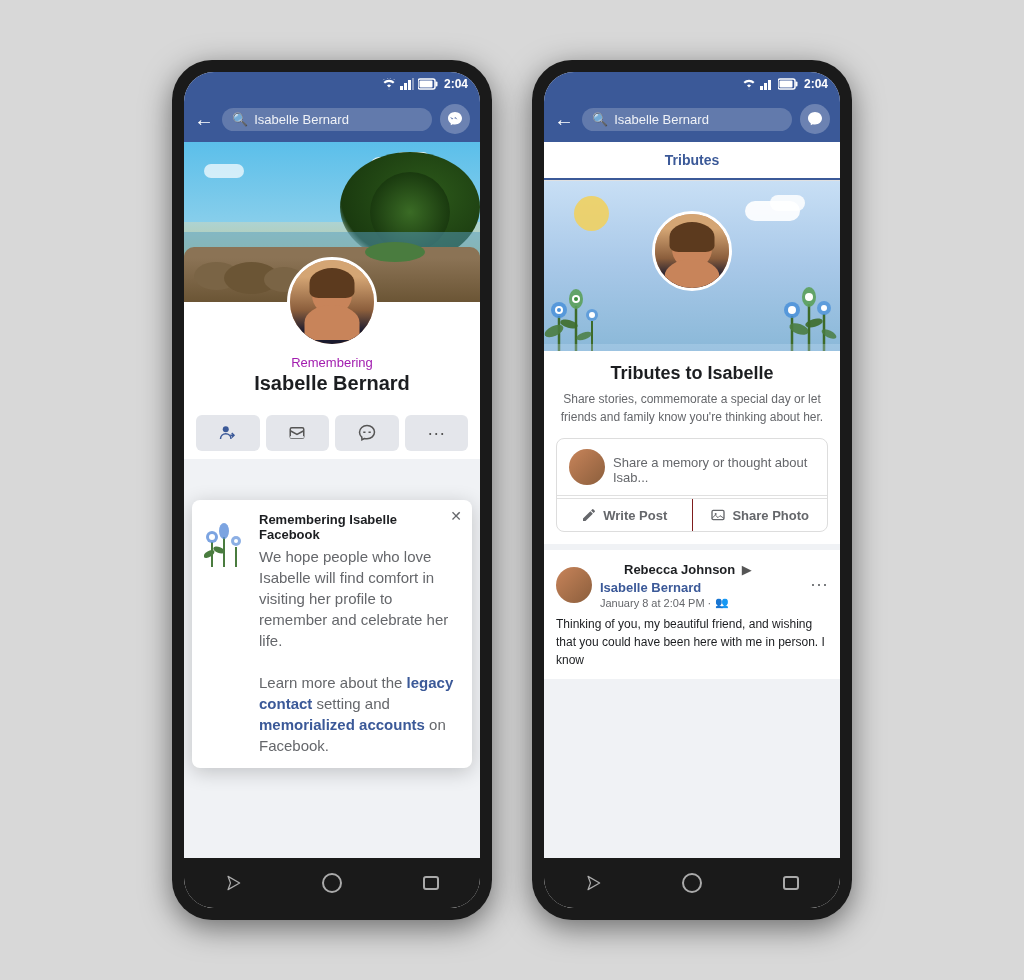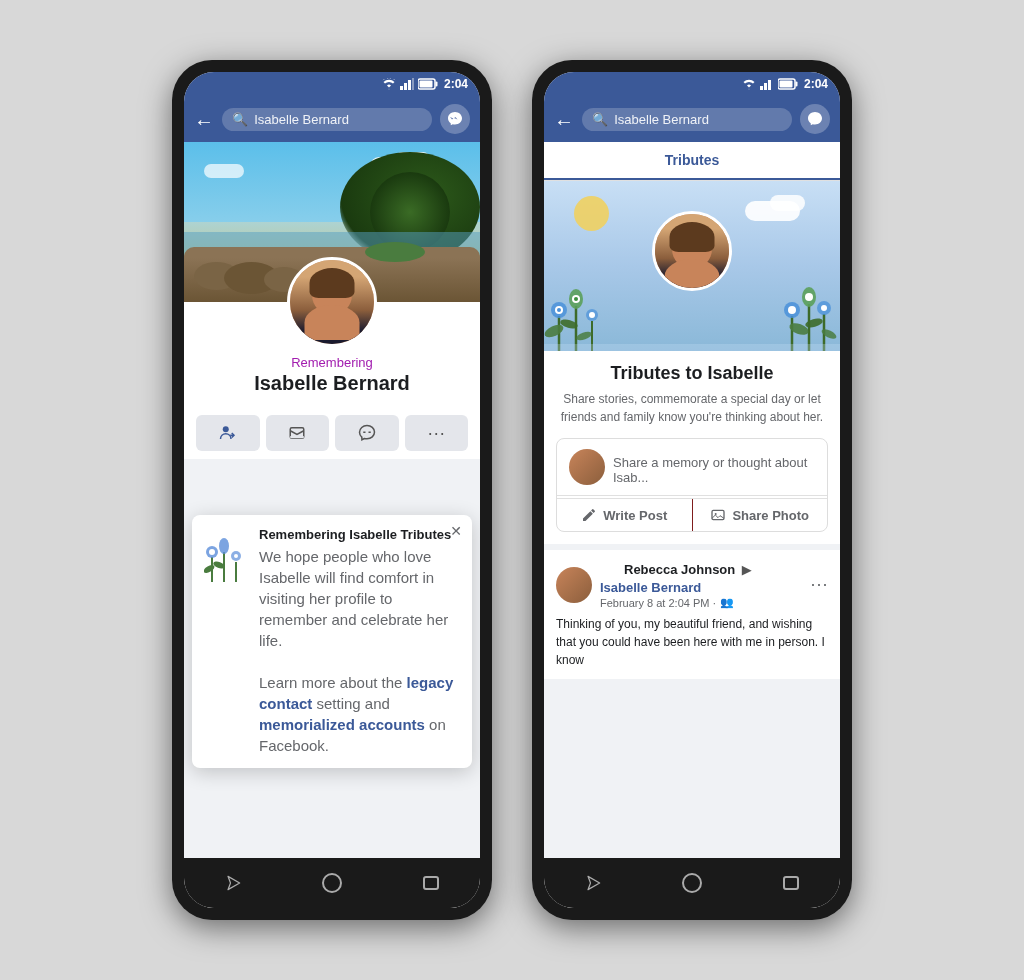--- a/index.html
+++ b/index.html
@@ -540,21 +540,21 @@
               <circle cx="20" cy="19" rx="3" ry="3" fill="white"></circle>
               <line x1="32" y1="55" x2="32" y2="35" stroke="#4a7c3f" stroke-width="2"></line>
               <circle cx="32" cy="29" r="5" fill="#5b8dd9" opacity="0.7"></circle>
               <circle cx="32" cy="29" r="2" fill="white"></circle>
 
               <ellipse cx="5" cy="42" rx="6" ry="3" fill="#4a7c3f" transform="rotate(-30 5 42)"></ellipse>
               <ellipse cx="15" cy="38" rx="6" ry="3" fill="#4a7c3f" transform="rotate(20 15 38)"></ellipse>
             </svg>
           </div>
           <div class="tooltip-content">
-            <div class="tooltip-title">Remembering Isabelle Tributes</div>
+            <div class="tooltip-title">Remembering Isabelle Facebook</div>
             <div class="tooltip-text">
               <span>We hope people who love Isabelle will find comfort in visiting her profile to remember and celebrate her life.</span>
               <br><br>
               <span>Learn more about the </span><span class="tooltip-link">legacy contact</span><span> setting and </span><span class="tooltip-link">memorialized accounts</span><span> on Facebook.</span>
             </div>
           </div>
           <span class="tooltip-close">✕</span>
         </div>
       </div>
 
@@ -704,21 +704,21 @@
         <div class="post-item">
           <div class="post-header">
             <div class="post-avatar"></div>
             <div class="post-meta">
               <div>
                 <span class="post-author">Rebecca Johnson</span>
                 <span style="color:#555;font-size:13px;margin:0 2px;"> ▶ </span>
                 <span class="post-target">Isabelle Bernard</span>
               </div>
               <div style="display:flex;align-items:center;gap:4px;">
-                <span class="post-time">February 8 at 2:04 PM · </span>
+                <span class="post-time">January 8 at 2:04 PM · </span>
                 <span style="font-size:11px;">👥</span>
               </div>
             </div>
             <span class="post-more">···</span>
           </div>
           <div class="post-text">Thinking of you, my beautiful friend, and wishing that you could have been here with me in person. I know</div>
         </div>
       </div>
 
       <div class="bottom-nav">

